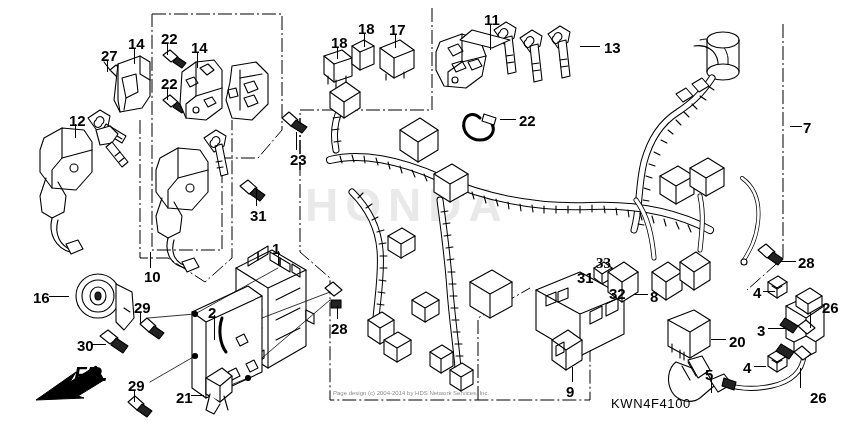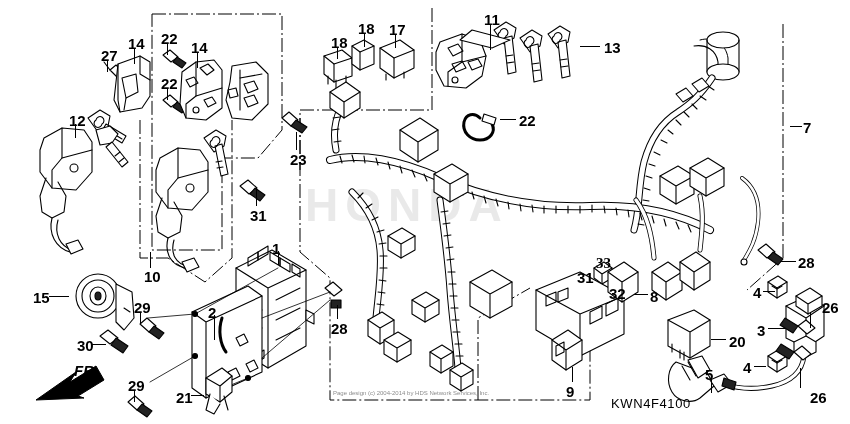--- a/index.html
+++ b/index.html
@@ -23,21 +23,21 @@
   .footer{
     position:absolute;font-family:"Liberation Sans", sans-serif;
     font-size:6px;color:#8d8d8d;white-space:nowrap;
   }
   .partno{
     position:absolute;font-family:"Liberation Sans", sans-serif;
     font-size:13px;font-weight:normal;color:#000;letter-spacing:.6px;
   }
   .frlabel{
     position:absolute;font-family:"Liberation Sans", sans-serif;
-    font-size:15px;font-weight:bold;font-style:italic;color:#000;
+    font-size:21px;font-weight:bold;font-style:italic;color:#000;
   }
   .wm{
     position:absolute;font-family:"Liberation Sans", sans-serif;
     font-size:46px;font-weight:bold;letter-spacing:7px;color:#d8d8d8;
     opacity:.55;user-select:none;
   }
 </style>
 </head>
 <body>
 
@@ -523,21 +523,21 @@
       <div class="cal" style="left: 705px; top: 367px;">5</div>
       <div class="cal" style="left: 803px; top: 120px;">7</div>
       <div class="cal" style="left: 650px; top: 289px;">8</div>
       <div class="cal" style="left: 566px; top: 384px;">9</div>
       <div class="cal" style="left: 144px; top: 269px;">10</div>
       <div class="cal" style="left: 484px; top: 12px; text-align: center;">11</div>
       <div class="cal" style="left: 69px; top: 113px;">12</div>
       <div class="cal" style="left: 604px; top: 40px;">13</div>
       <div class="cal" style="left: 191px; top: 40px;">14</div>
       <div class="cal" style="left: 128px; top: 36px;">14</div>
-      <div class="cal" style="left: 33px; top: 290px;">15</div>
+      <div class="cal" style="left: 33px; top: 290px;">16</div>
       <div class="cal" style="left: 389px; top: 22px;">17</div>
       <div class="cal" style="left: 358px; top: 21px;">18</div>
       <div class="cal" style="left: 331px; top: 35px;">18</div>
       <div class="cal" style="left: 729px; top: 334px;">20</div>
       <div class="cal" style="left: 176px; top: 390px;">21</div>
       <div class="cal" style="left: 161px; top: 31px;">22</div>
       <div class="cal" style="left: 161px; top: 76px;">22</div>
       <div class="cal" style="left: 290px; top: 152px;">23</div>
       <div class="cal" style="left: 250px; top: 208px;">31</div>
       <div class="cal" style="left: 519px; top: 113px;">22</div>

